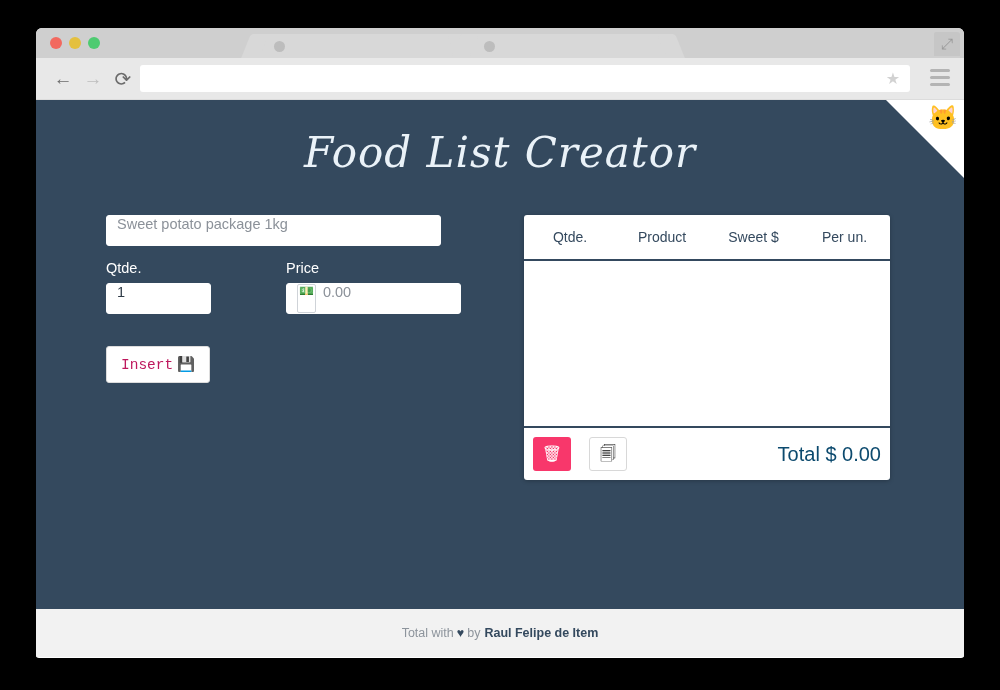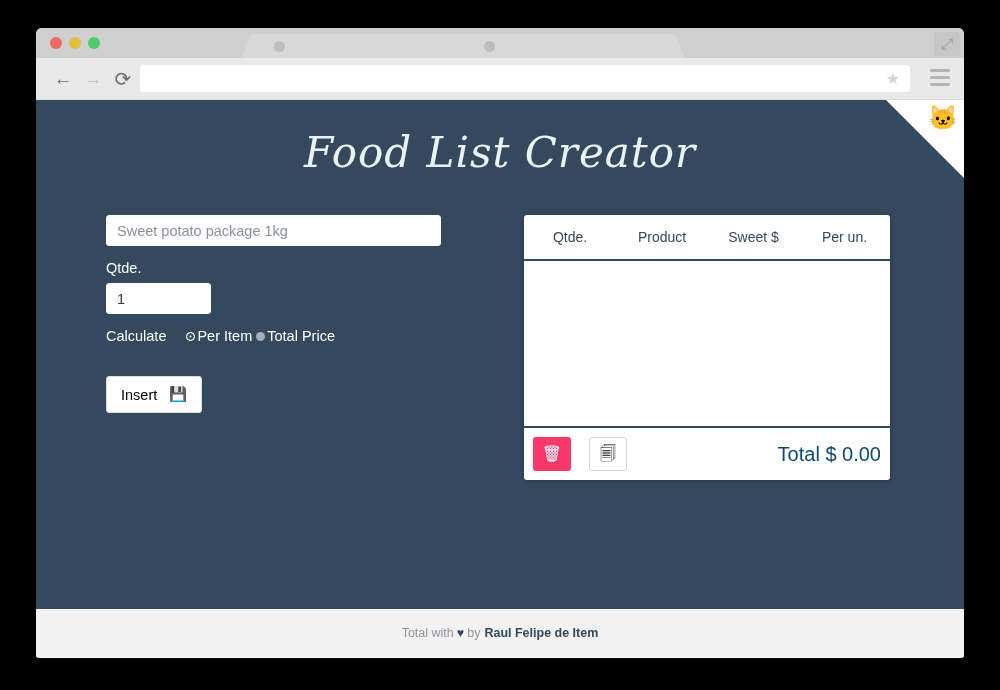--- a/index.html
+++ b/index.html
@@ -191,21 +191,20 @@
     color: #ffffff;
     font-size: 14.5px;
     margin-bottom: 7px;
   }
   .text-input {
     height: 31px;
     background: #ffffff;
     border: 1px solid #ffffff;
     border-radius: 3px;
     display: flex;
-    align-items: center;
     padding: 0 10px;
     font-size: 14.5px;
   }
   .text-input .placeholder { color: #8b9199; }
   .text-input .value { color: #2f3b47; }
   #product-name-input { width: 335px; margin-bottom: 14px; }
 
   .row { display: flex; }
   #qtde-group { width: 160px; margin-right: 56px; }
   #price-group { width: 175px; }
@@ -246,28 +245,29 @@
   .radio-dot.checked {
     background: #ffffff;
     box-shadow: inset 0 0 0 2.5px #3a4d62;
     border: 1px solid #ffffff;
   }
 
   #insert-button {
     margin-top: 32px;
     display: inline-flex;
     align-items: center;
-    gap: 12px;
+    gap: 4px;
     background: #ffffff;
     border: 1px solid #dcdcdc;
     border-radius: 3px;
     padding: 9px 14px;
     font-size: 14.5px;
-    color: #000000;
+    color: #be185d;
     cursor: pointer;
+    font-family: Liberation Mono, monospace;
   }
 
   
   #table-col { margin-left: 63px; width: 366px; }
   #table-panel {
     background: #ffffff;
     border-radius: 3px;
     box-shadow: 0 1px 4px rgba(0,0,0,0.25);
     overflow: hidden;
   }
@@ -392,33 +392,29 @@
           <span class="placeholder">Sweet potato package 1kg</span>
         </div>
 
         <div class="row">
           <div id="qtde-group">
             <div class="field-label">Qtde.</div>
             <div class="text-input" id="qtde-input">
               <span class="value">1</span>
             </div>
           </div>
+          <div id="price-group">
+            <div class="field-label">Price</div>
+            <div class="text-input" id="price-input">
+              <span id="money-icon">💵</span>
+              <span class="placeholder">0.00</span>
+            </div>
+          </div>
         </div>
 
-        <div id="calculate-row">
-          <span id="calculate-label">Calculate</span>
-          <label class="radio-opt">
-            <span class="radio-dot checked"></span>
-            <span>Per Item</span>
-          </label>
-          <label class="radio-opt">
-            <span class="radio-dot"></span>
-            <span>Total Price</span>
-          </label>
-        </div>
 
         <div id="insert-button">
           <span>Insert</span>
           <span>💾</span>
         </div>
       </div>
 
       <div id="table-col">
         <div id="table-panel">
 

